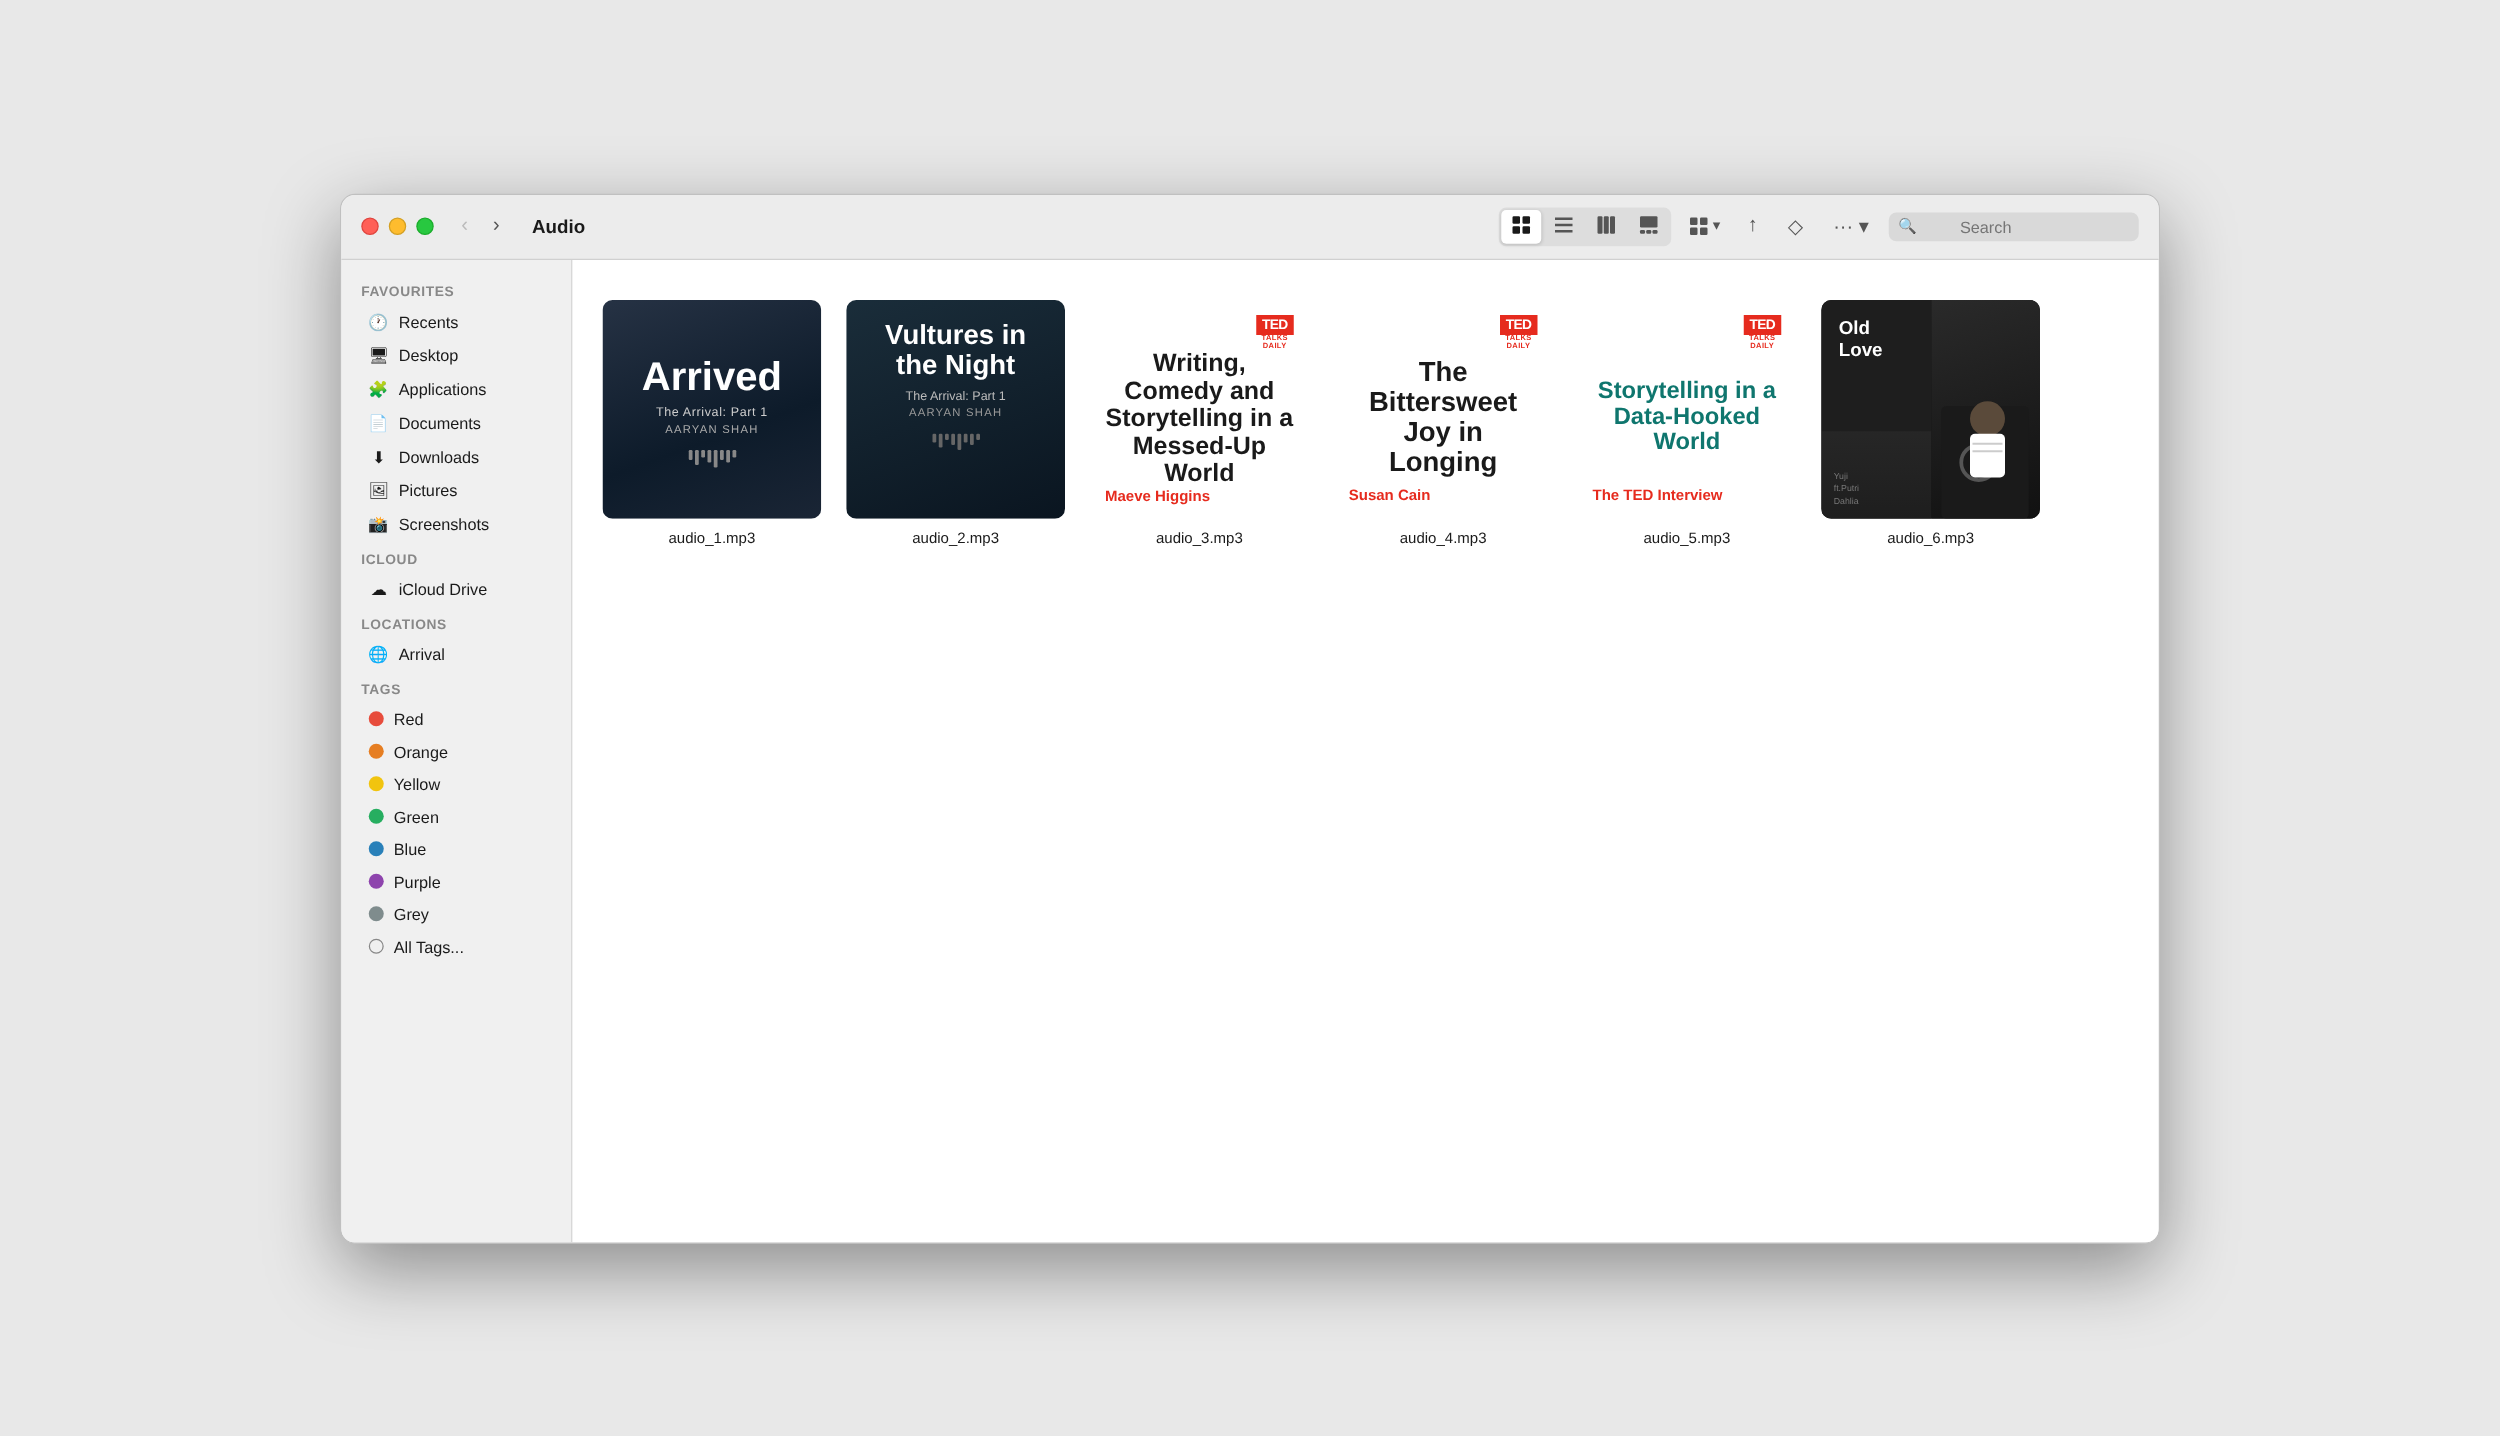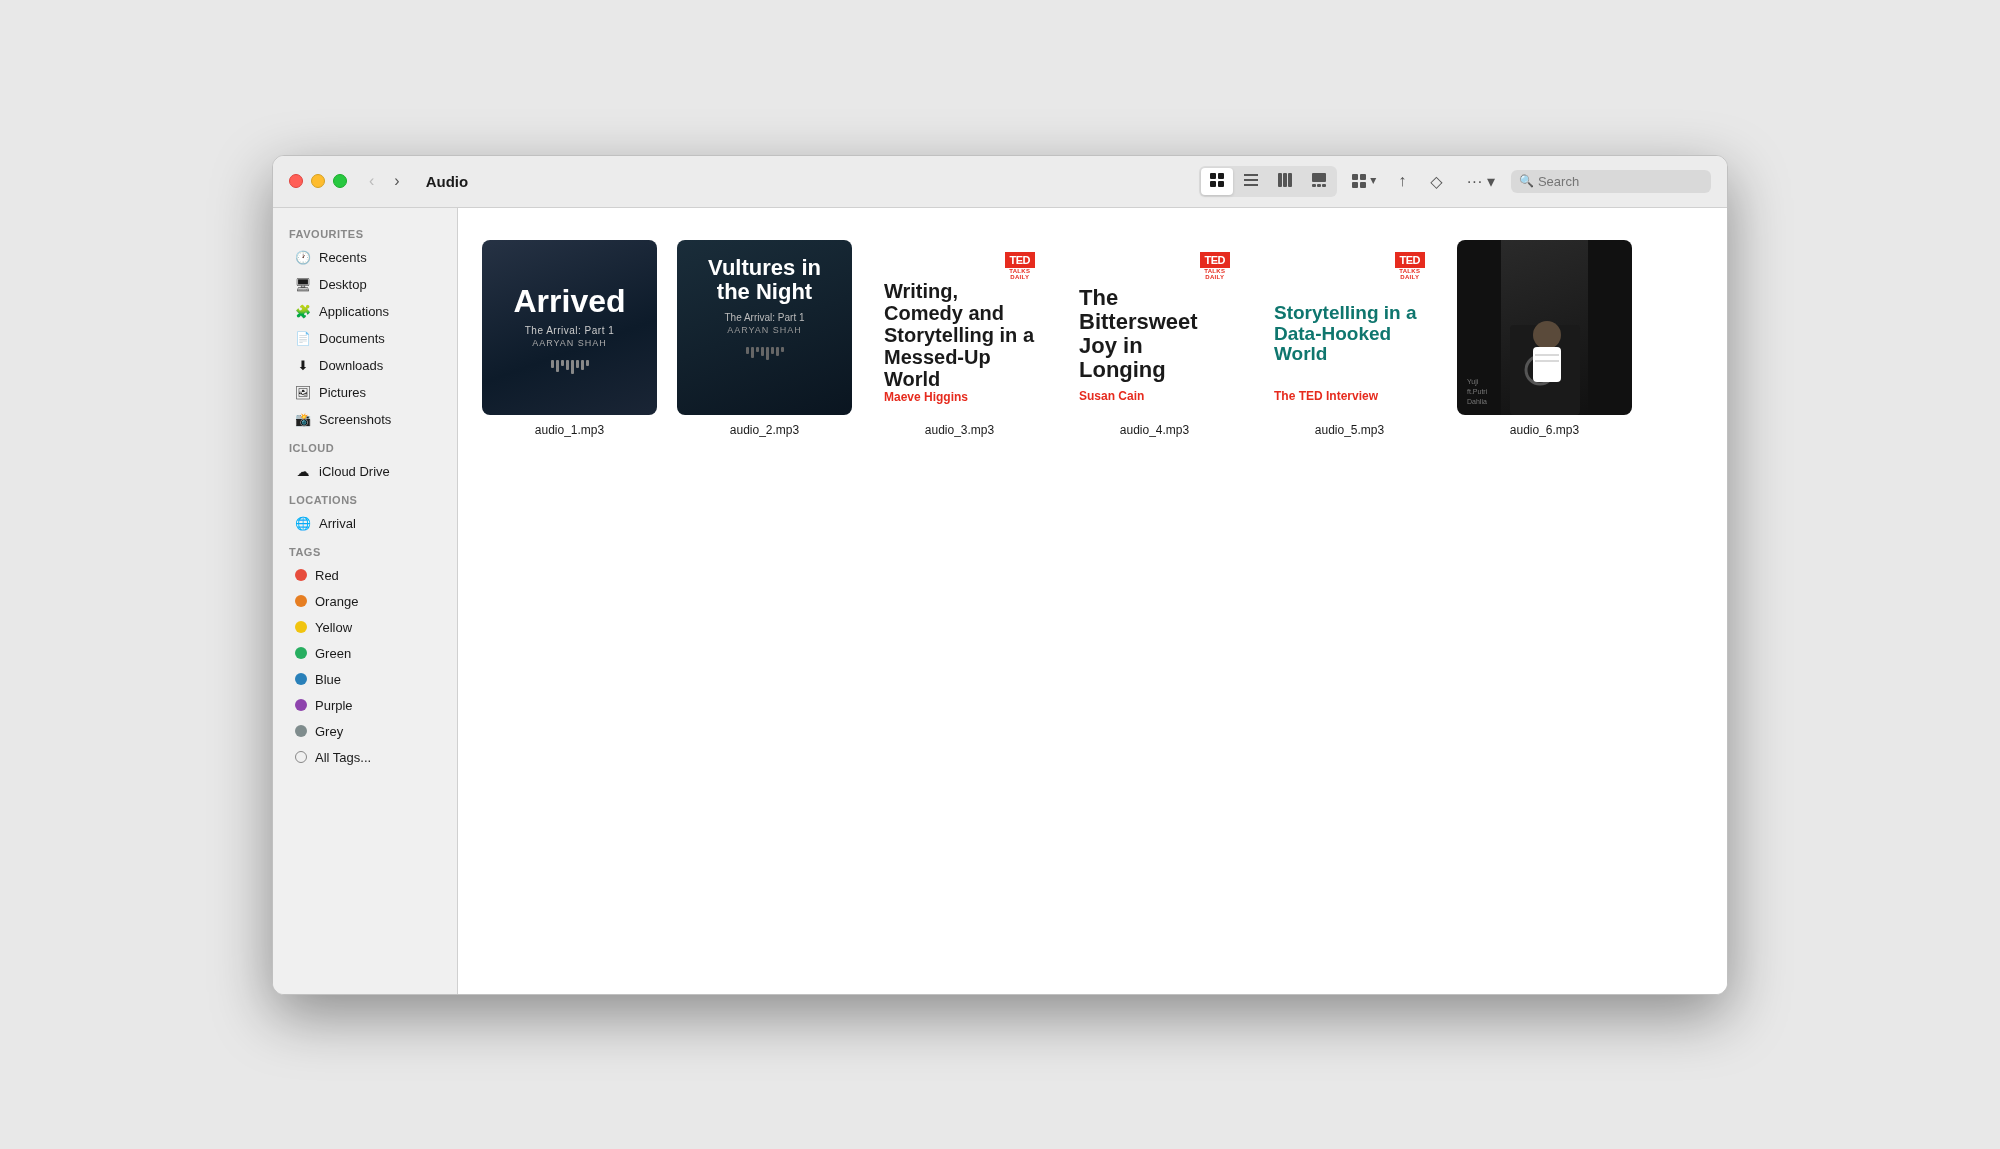--- a/index.html
+++ b/index.html
@@ -106,20 +106,21 @@
       gap: 4px;
       width: 200px;
     }
     .search-bar input {
       border: none;
       background: transparent;
       font-size: 13px;
       color: #7f1d1d;
       outline: none;
       width: 100%;
+      margin-left: 30px;
     }
     .search-icon { color: #888; font-size: 12px; }
     
     .content-area {
       display: flex;
       flex: 1;
       overflow: hidden;
     }
     
     .sidebar {
@@ -326,20 +327,21 @@
       letter-spacing: 0.3px;
     }
     .ted-content-title {
       font-size: 18px;
       font-weight: 900;
       color: #1a1a1a;
       line-height: 1.15;
       flex: 1;
       display: flex;
       align-items: center;
+      text-align: center;
     }
     .ted-author {
       font-size: 12px;
       font-weight: 700;
       color: #e62b1e;
     }
     
     .old-love-bg {
       width: 100%;
       height: 100%;
@@ -600,20 +602,25 @@
               <div class="ted-author">The TED Interview</div>
             </div>
           </div>
           <div class="file-name">audio_5.mp3</div>
         </div>
 
         <div class="file-item">
           <div class="file-thumbnail">
             <div class="old-love-bg">
 
+              <div style="width:50%;height:100%;background:#1e1e1e;display:flex;flex-direction:column;padding:14px;position:relative;">
+                <div style="font-size:15px;font-weight:700;color:white;line-height:1.2;">Old<br>Love</div>
+
+                <div style="position:absolute;bottom:0;left:0;right:0;height:40%;background:linear-gradient(180deg,transparent,rgba(100,100,100,0.3));transform:scaleY(-1);opacity:0.4;"></div>
+              </div>
 
               <div style="width:50%;height:100%;background:linear-gradient(160deg,#2a2a2a,#111);display:flex;align-items:flex-end;justify-content:center;overflow:hidden;">
 
                 <svg width="80" height="130" viewBox="0 0 80 130" fill="none" style="position:relative;">
 
                   <rect x="5" y="40" width="70" height="90" rx="4" fill="#1a1a1a"></rect>
 
                   <circle cx="35" cy="85" r="14" stroke="#555" stroke-width="3" fill="none"></circle>
                   <circle cx="35" cy="85" r="3" fill="#555"></circle>
 

